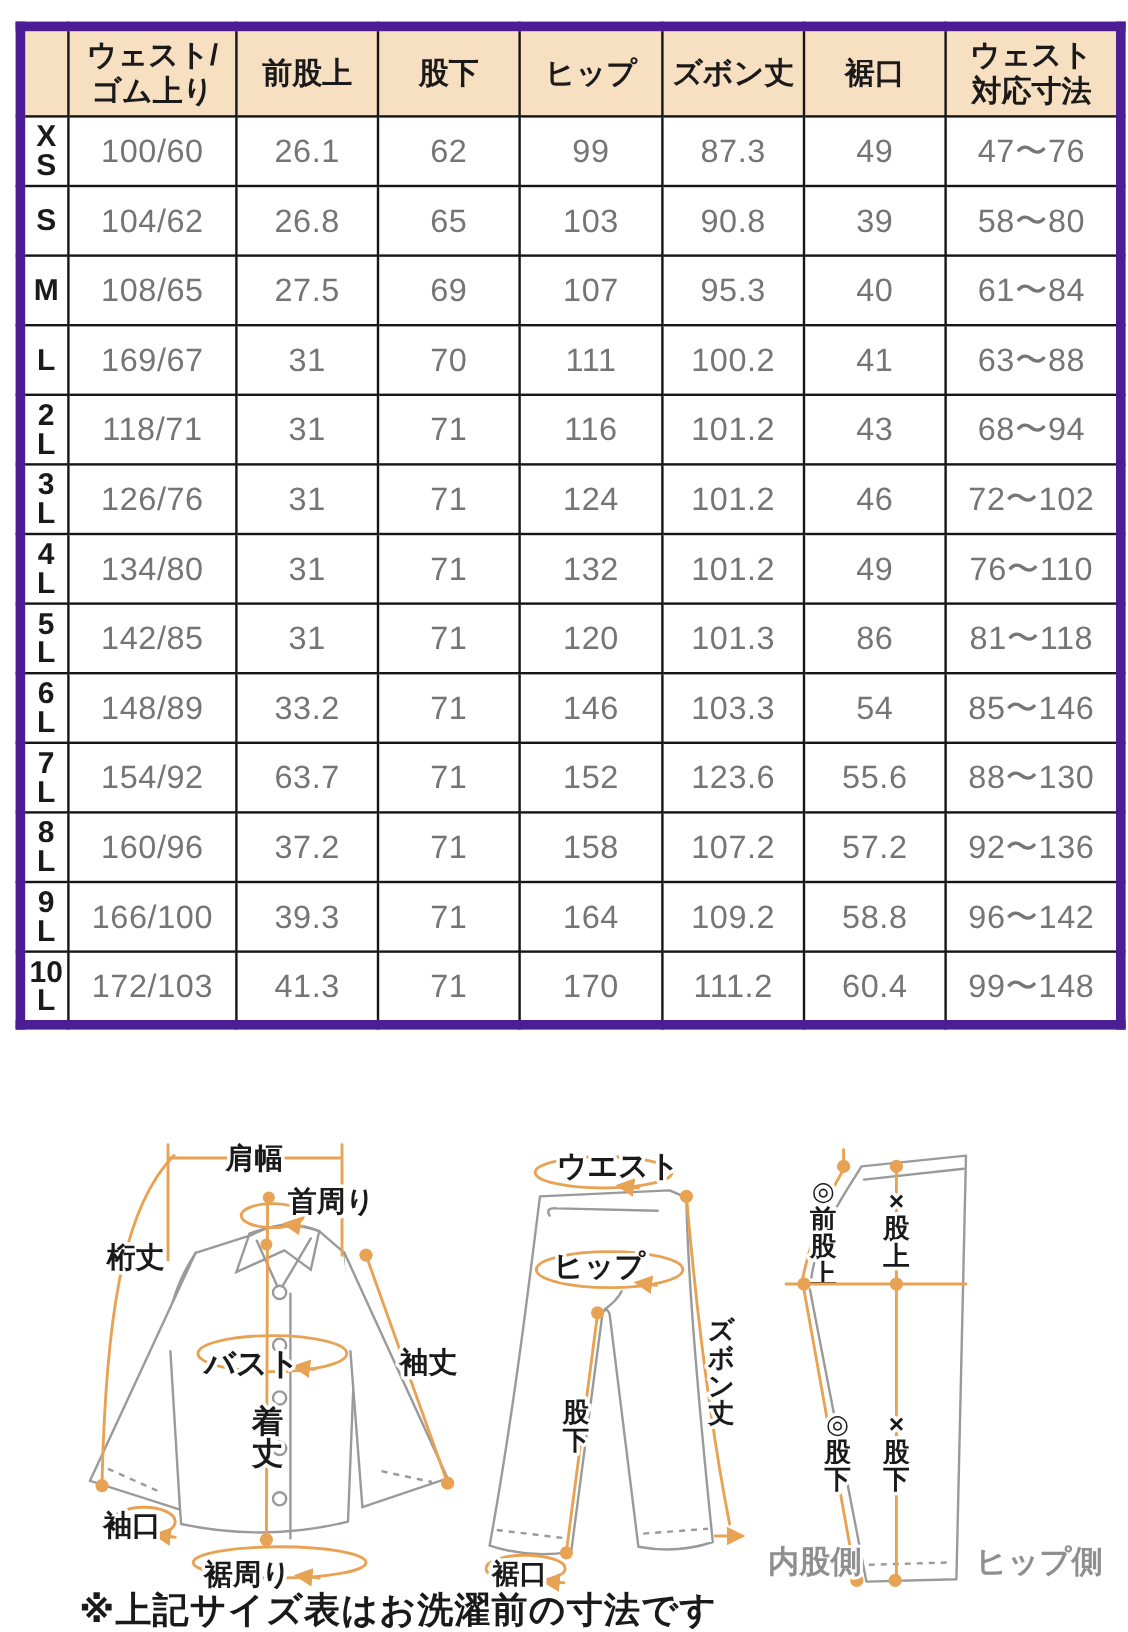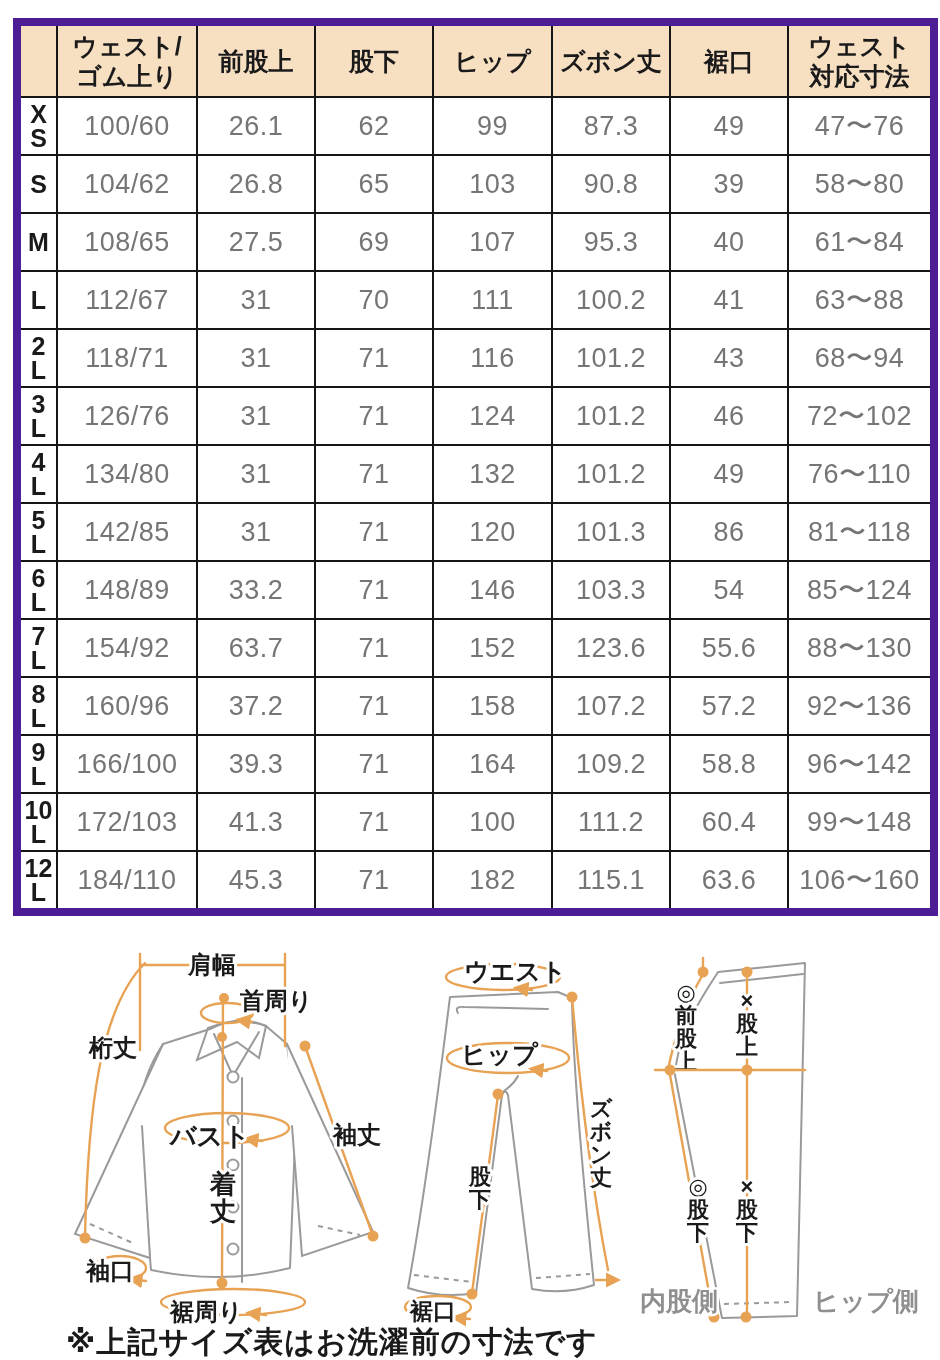--- a/index.html
+++ b/index.html
@@ -104,21 +104,21 @@
         <td>108/65</td>
         <td>27.5</td>
         <td>69</td>
         <td>107</td>
         <td>95.3</td>
         <td>40</td>
         <td>61〜84</td>
       </tr>
       <tr>
         <th class="size-cell">L</th>
-        <td>112/67</td>
+        <td>169/67</td>
         <td>31</td>
         <td>70</td>
         <td>111</td>
         <td>100.2</td>
         <td>41</td>
         <td>63〜88</td>
       </tr>
       <tr>
         <th class="size-cell">2<br>L</th>
         <td>118/71</td>
@@ -160,21 +160,21 @@
         <td>81〜118</td>
       </tr>
       <tr>
         <th class="size-cell">6<br>L</th>
         <td>148/89</td>
         <td>33.2</td>
         <td>71</td>
         <td>146</td>
         <td>103.3</td>
         <td>54</td>
-        <td>85〜124</td>
+        <td>85〜146</td>
       </tr>
       <tr>
         <th class="size-cell">7<br>L</th>
         <td>154/92</td>
         <td>63.7</td>
         <td>71</td>
         <td>152</td>
         <td>123.6</td>
         <td>55.6</td>
         <td>88〜130</td>
@@ -197,34 +197,24 @@
         <td>164</td>
         <td>109.2</td>
         <td>58.8</td>
         <td>96〜142</td>
       </tr>
       <tr>
         <th class="size-cell">10<br>L</th>
         <td>172/103</td>
         <td>41.3</td>
         <td>71</td>
-        <td>100</td>
+        <td>170</td>
         <td>111.2</td>
         <td>60.4</td>
         <td>99〜148</td>
-      </tr>
-      <tr>
-        <th class="size-cell">12<br>L</th>
-        <td>184/110</td>
-        <td>45.3</td>
-        <td>71</td>
-        <td>182</td>
-        <td>115.1</td>
-        <td>63.6</td>
-        <td>106〜160</td>
       </tr>
     </tbody>
 </table>
 
 <svg class="diagram" width="940" height="400" viewBox="0 0 940 400">
   <defs>
     <marker id="arr" viewBox="0 0 10 10" refX="8" refY="5" markerWidth="6.5" markerHeight="6.5" orient="auto-start-reverse">
       <path d="M0,0 L10,5 L0,10 Z" fill="#e8a254"></path>
     </marker>
   </defs>

